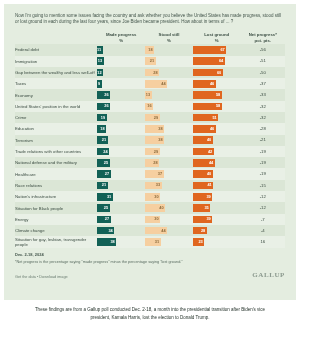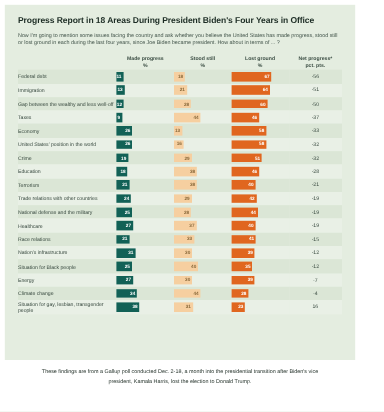--- a/index.html
+++ b/index.html
@@ -69,21 +69,20 @@
     font-size:4.5px;color:#1f2d25;line-height:7.6px;
     text-align:center;padding:0 26px;box-sizing:border-box;
     font-family:"Liberation Sans", sans-serif;
   }
 </style>
 </head>
 <body>
 
 <div class="card">
 
-  <div class="title">Progress Report in 18 Areas During President Biden's Four Years in Office</div>
   <div class="subtitle">Now I'm going to mention some issues facing the country and ask whether you believe the United States has made progress, stood still or lost ground in each during the last four years, since Joe Biden became president. How about in terms of ... ?</div>
 
   <table class="tbl">
     <thead>
       <tr>
         <th class="lbl"></th>
         <th>Made progress</th>
         <th>Stood still</th>
         <th>Lost ground</th>
         <th>Net progress*</th>
@@ -579,15 +578,23 @@
               </div>
             </div>
           </td>
           <td class="cellbg netcell">
             <div class="netval">16</div>
           </td>
         </tr>
       </tbody>
   </table>
 
+  <div class="foot">
+    <div class="date">Dec. 2-18, 2024</div>
+    <div class="note">*Net progress is the percentage saying "made progress" minus the percentage saying "lost ground."</div>
+    <div class="footrow">
+      <div class="links">Get the data • Download image</div>
+      <div class="gallup">GALLUP</div>
+    </div>
+  </div>
 </div>
 
 <div class="caption">These findings are from a Gallup poll conducted Dec. 2-18, a month into the presidential transition after Biden's vice president, Kamala Harris, lost the election to Donald Trump.</div>
 
 </body></html>

